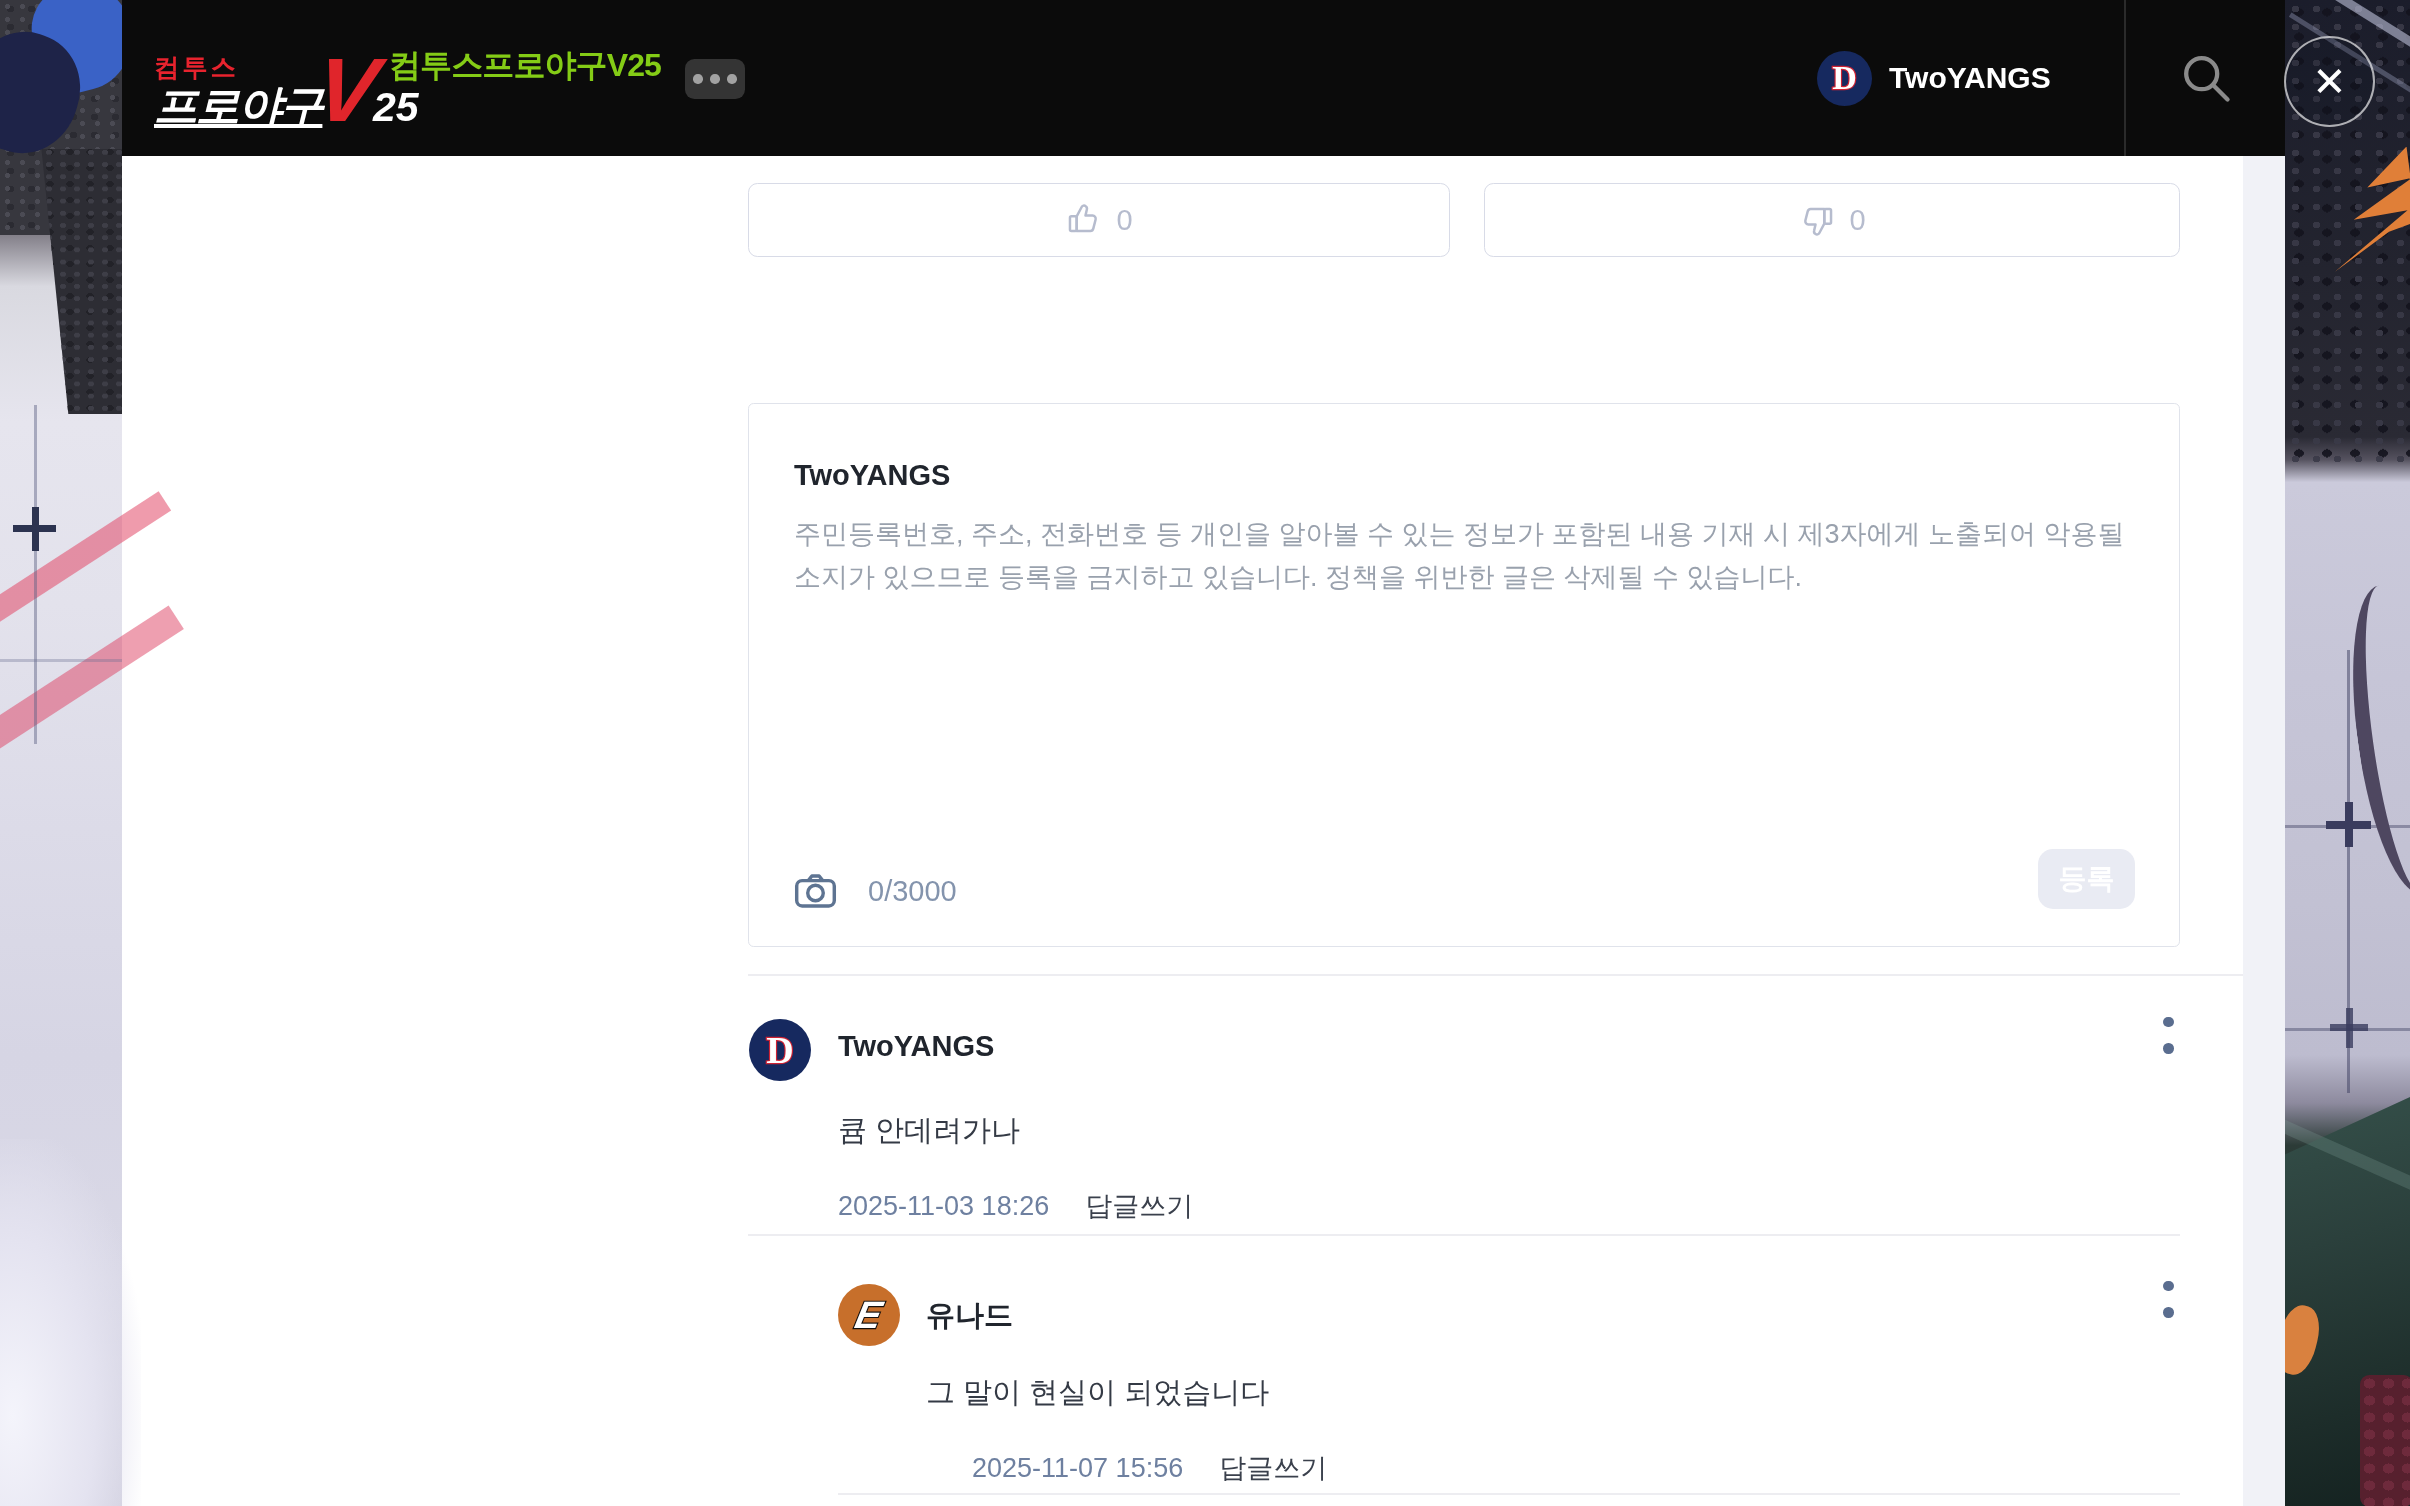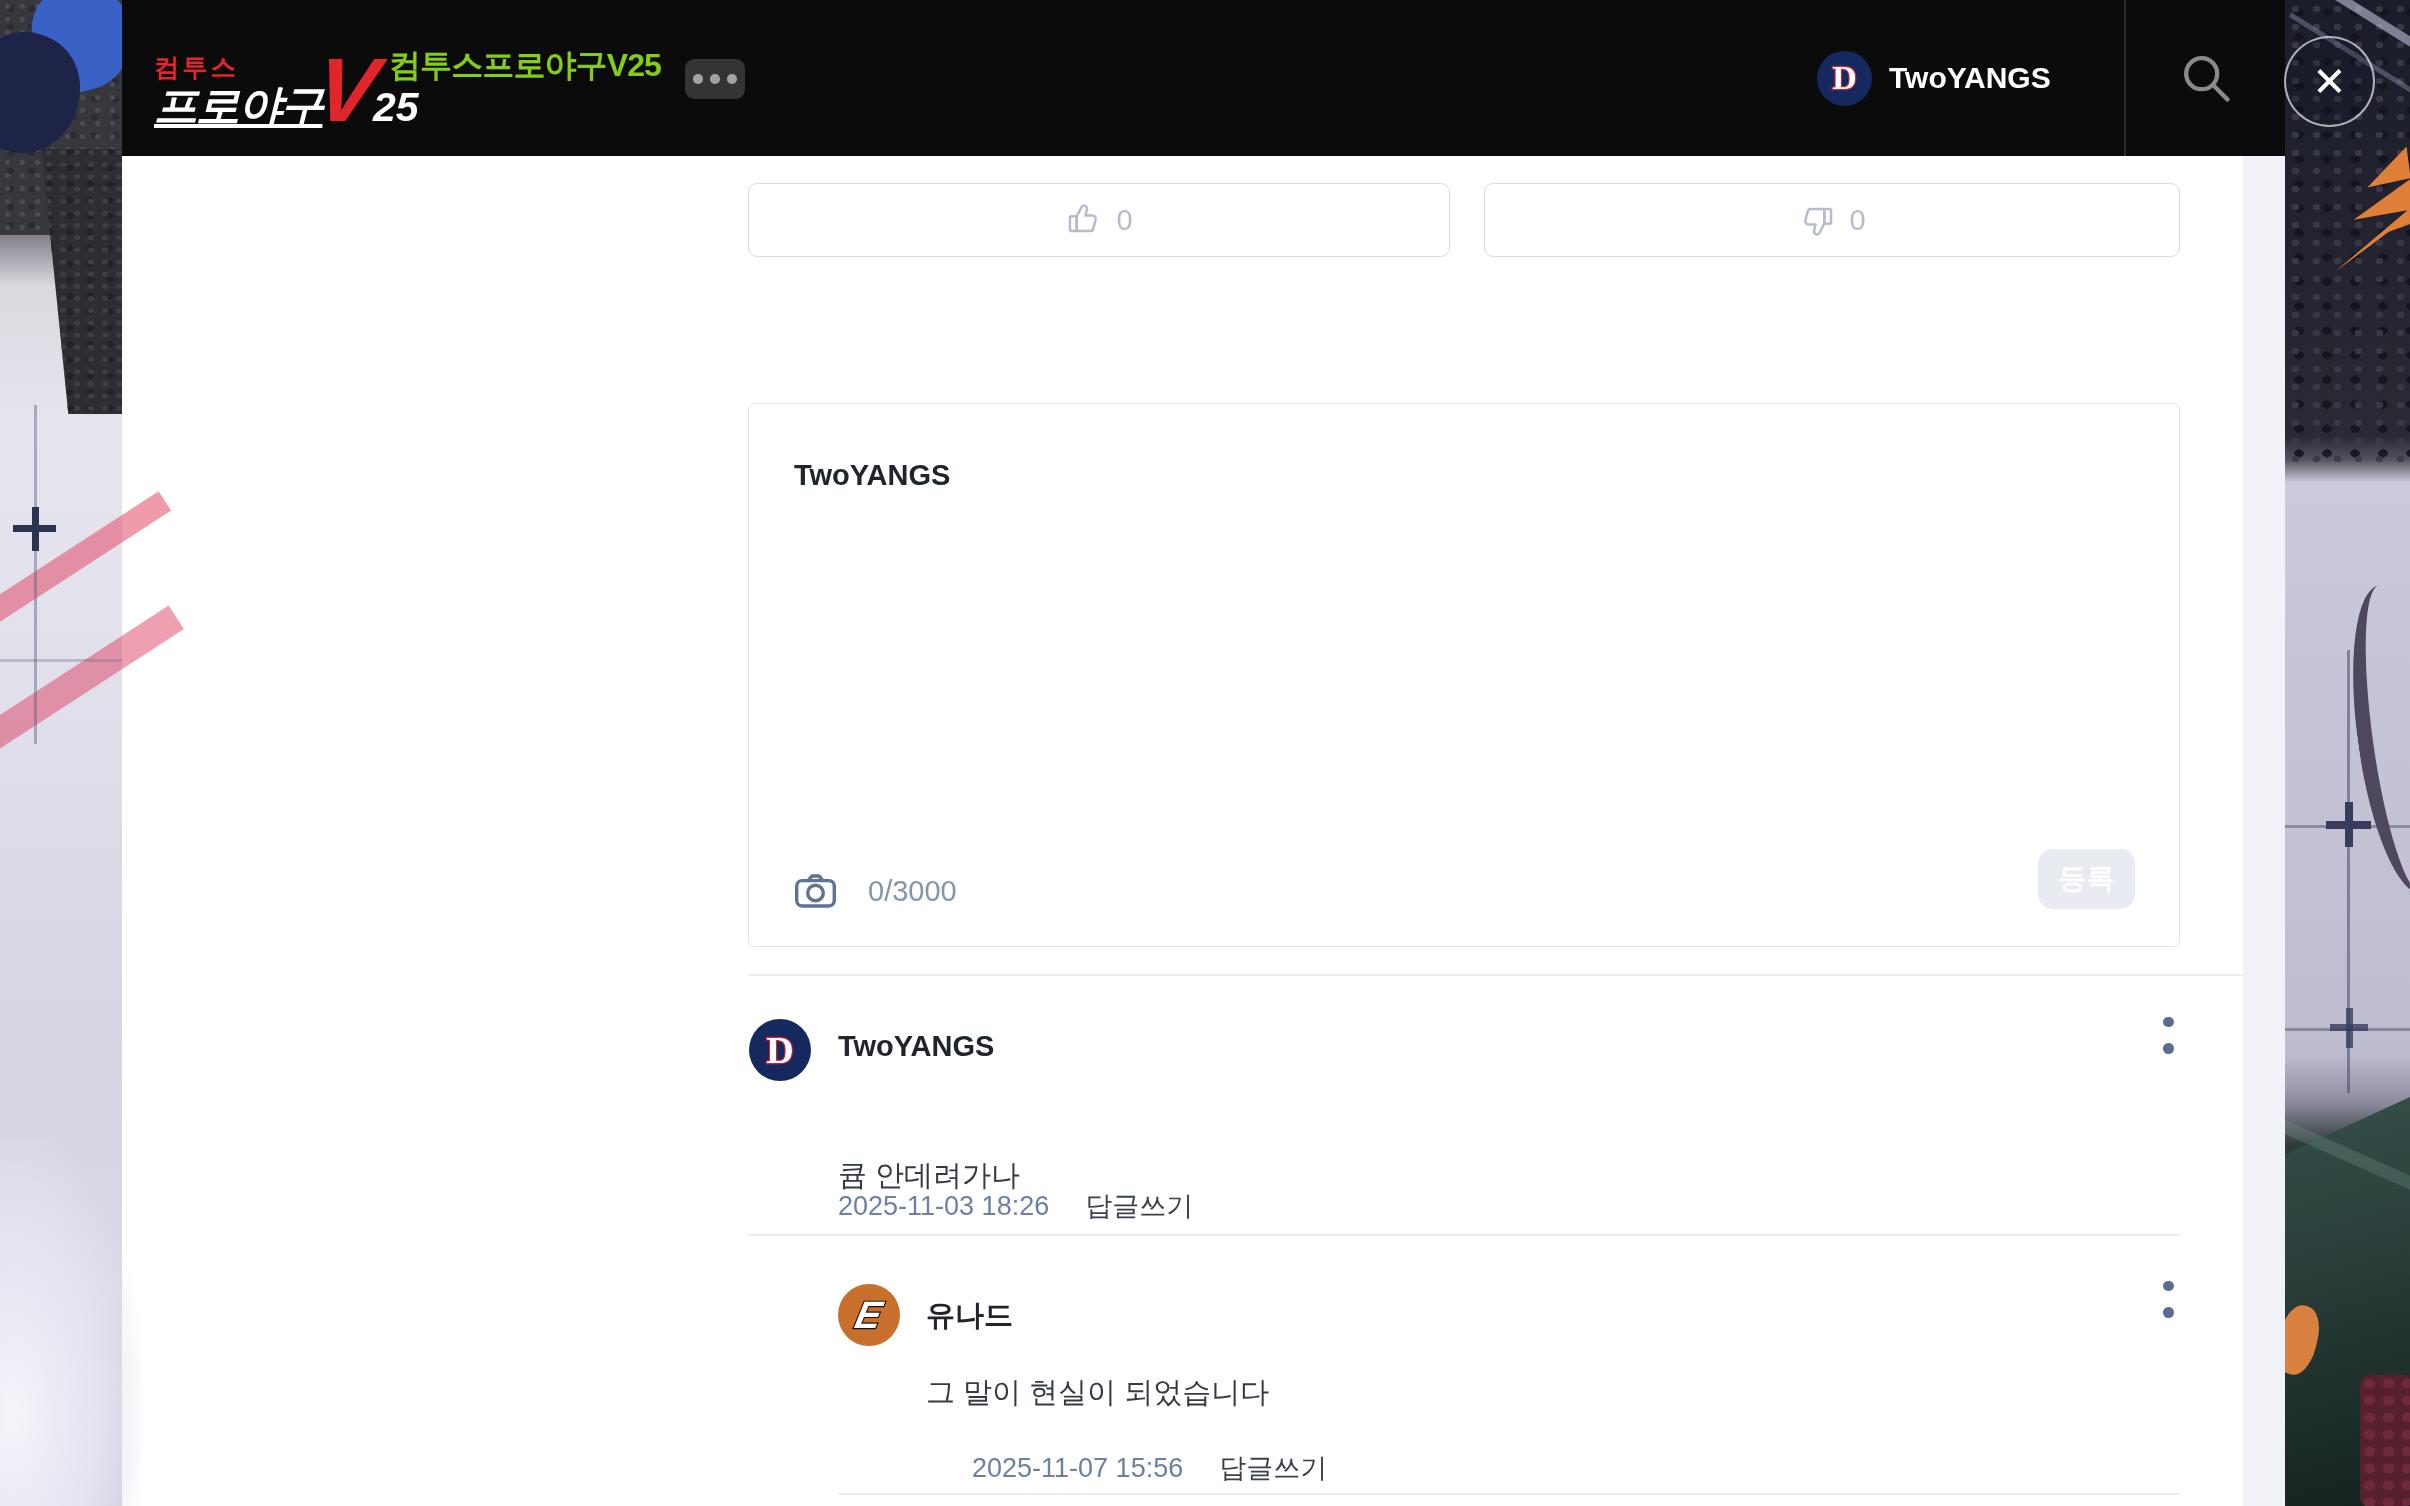--- a/index.html
+++ b/index.html
@@ -222,20 +222,21 @@
     <svg viewBox="0 0 26 26" fill="none" stroke="currentColor" stroke-width="1.7" stroke-linejoin="round" style="transform:rotate(180deg)">
       <path d="M8 10.5 L11.4 4.1 c.5-.95 1.7-1.3 2.6-.7 .85.5 1.2 1.5.95 2.45L14 10h4.9 c1.35 0 2.35 1.3 2.05 2.6 l-1.55 6.1 c-.22.95-1.08 1.8-2.05 1.8 H8 z"></path>
       <rect x="3.4" y="10.5" width="4.6" height="10" rx="1"></rect>
     </svg>
     <span class="vote-count">0</span>
   </div>
 
 
   <div class="abs form-box">
     <div class="abs form-author">TwoYANGS</div>
+    <div class="abs form-placeholder">주민등록번호, 주소, 전화번호 등 개인을 알아볼 수 있는 정보가 포함된 내용 기재 시 제3자에게 노출되어 악용될 소지가 있으므로 등록을 금지하고 있습니다. 정책을 위반한 글은 삭제될 수 있습니다.</div>
     <div class="abs camera-btn">
       <svg viewBox="0 0 26 26" fill="none" stroke="currentColor" stroke-width="1.9" stroke-linejoin="round">
         <rect x="2.6" y="7" width="20.8" height="14" rx="3"></rect>
         <path d="M9 7 l2-2.6 h4 L17 7"></path>
         <circle cx="13" cy="13.8" r="4.3"></circle>
       </svg>
     </div>
     <div class="abs char-count">0/3000</div>
     <button class="abs submit-btn">등록</button>
   </div>
@@ -243,21 +244,21 @@
   <div class="abs divider" style="left:748px;top:974px;width:1495px;"></div>
 
   <div class="abs avatar doosan c-avatar" style="left:749px;top:1019px;">
     <span>D</span>
   </div>
   <div class="abs c-name" style="left:838px;top:1030px;">TwoYANGS</div>
   <div class="abs kebab" style="left:2162px;top:1017px;">
     <i></i>
       <i></i>
   </div>
-  <div class="abs c-text" style="left:838px;top:1156px;">큠 안데려가나</div>
+  <div class="abs c-text" style="left:838px;top:1111px;">큠 안데려가나</div>
   <div class="abs c-meta" style="left:838px;top:1188px;">
     <span class="c-date">2025-11-03 18:26</span>
     <span class="c-reply">답글쓰기</span>
   </div>
   <div class="abs divider" style="left:748px;top:1234px;width:1432px;"></div>
 
   <div class="abs avatar hanwha c-avatar" style="left:838px;top:1284px;">
     <span>E</span>
   </div>
   <div class="abs c-name" style="left:926px;top:1296px;">유나드</div>

